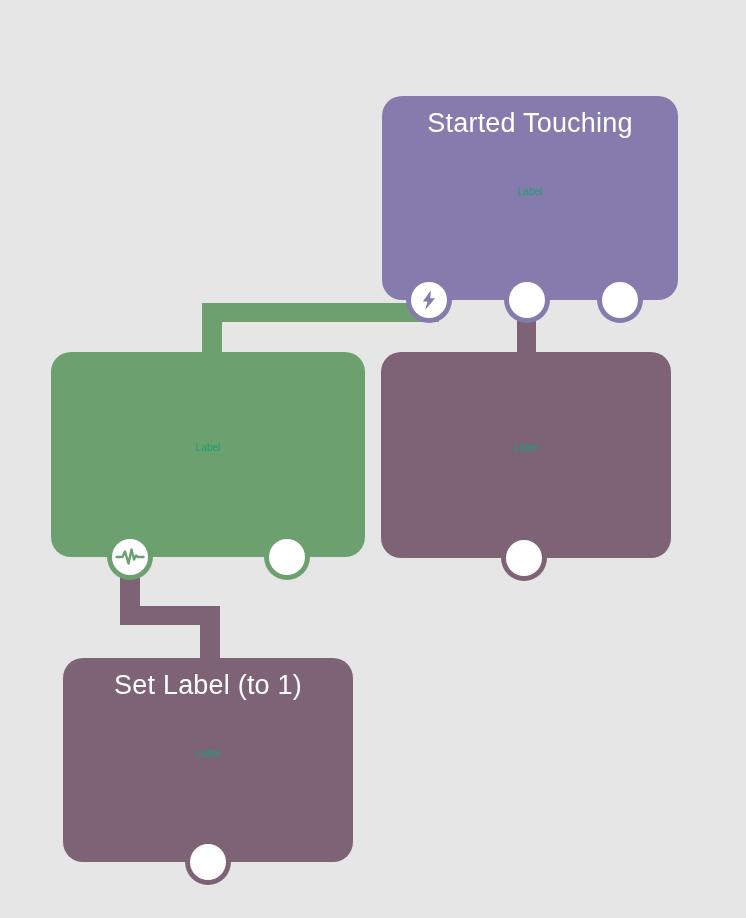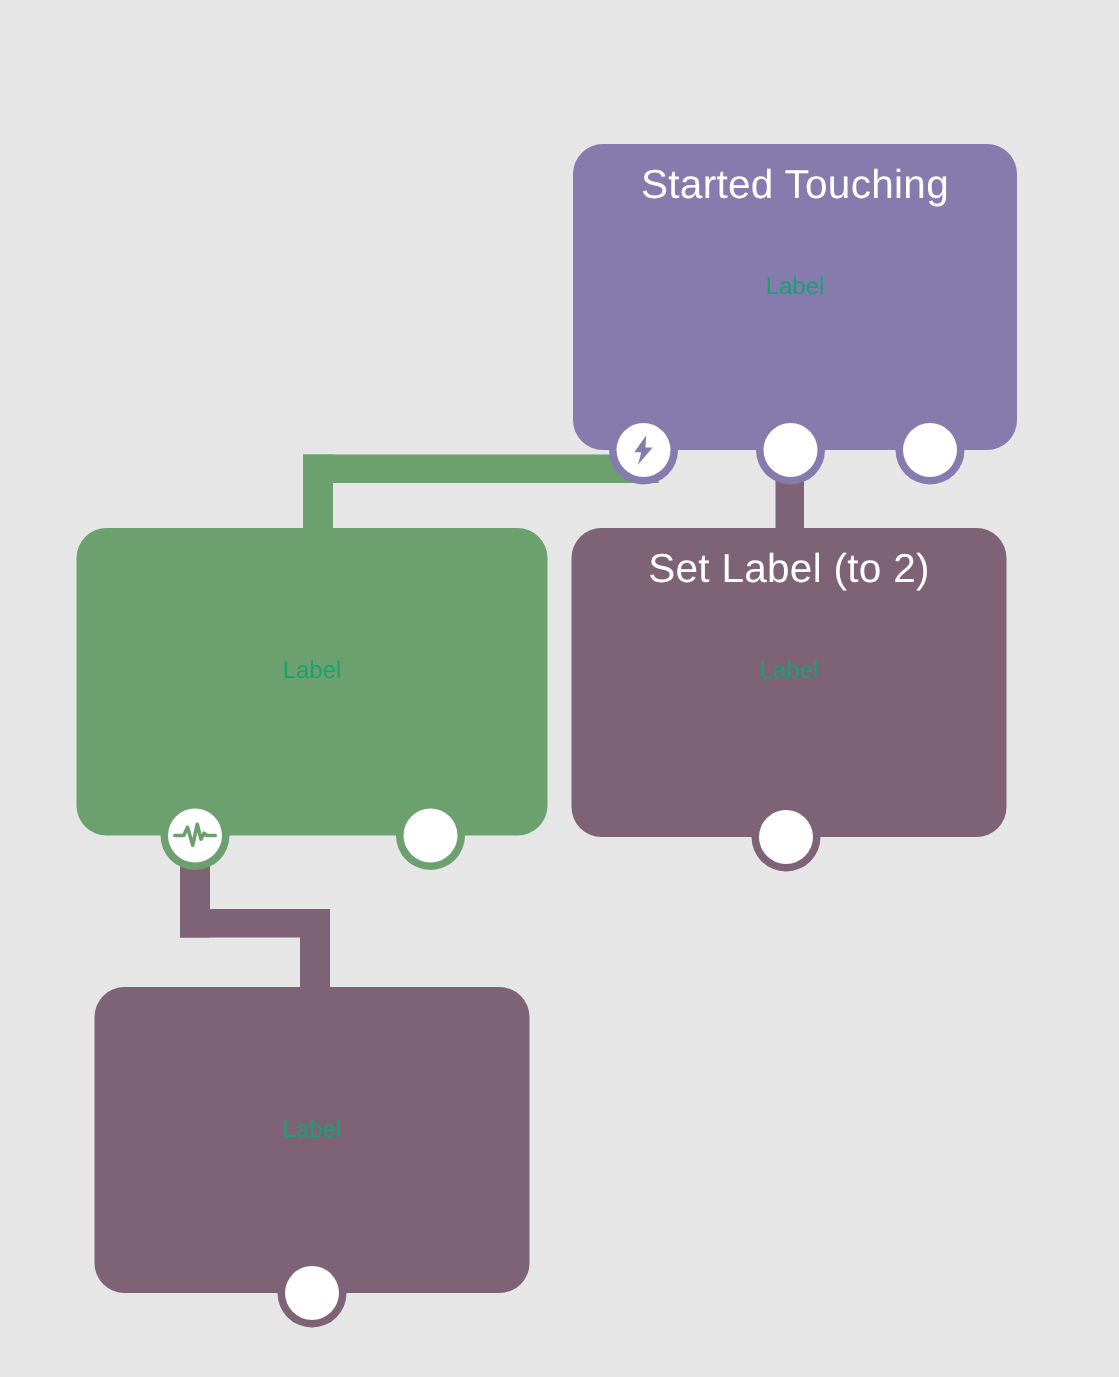--- a/index.html
+++ b/index.html
@@ -24,21 +24,21 @@
     position: absolute; top: 11px; left: 0; right: 0;
     text-align: center;
     font-size: 27px; line-height: 32px; font-weight: 400;
     color: var(--title-text, #ffffff);
     letter-spacing: 0.2px;
     white-space: nowrap;
   }
   .center-label {
     position: absolute; top: 89px; left: 0; right: 0;
     text-align: center;
-    font-size: 16px; line-height: 14px;
+    font-size: 10px; line-height: 14px;
     color: var(--label-text, #18a173);
   }
   
   .port {
     position: absolute;
     width: 46px; height: 46px;
     border-radius: 50%;
     display: flex; align-items: center; justify-content: center;
   }
   .node.purple .port { background: var(--purple, #857bac); }
@@ -93,27 +93,27 @@
           <path d="M1.5 11 H7.5 L10 5.5 L13.5 17.5 L16.5 3.5 L19 13.5 L21 9.5 L22.8 11 H28.5" fill="none" stroke="#6ca06f" stroke-width="2.4" stroke-linecap="round" stroke-linejoin="round"></path>
         </svg>
       </span>
     </div>
     <div class="port" style="left:213px; top:182px;">
       <span class="port-inner"></span>
     </div>
   </div>
 
   <div class="node mauve" style="left:381px; top:352px; width:290px; height:206px;">
-    <div class="node-title">Set Label (to 2)</div>
     <div class="center-label">Label</div>
     <div class="port" style="left:120px; top:183px;">
       <span class="port-inner"></span>
     </div>
   </div>
 
   <div class="node mauve" style="left:63px; top:658px; width:290px; height:204px;">
+    <div class="node-title">Set Label (to 1)</div>
     <div class="center-label">Label</div>
     <div class="port" style="left:122px; top:181px;">
       <span class="port-inner"></span>
     </div>
   </div>
 
 </div>
 
 </body></html>

